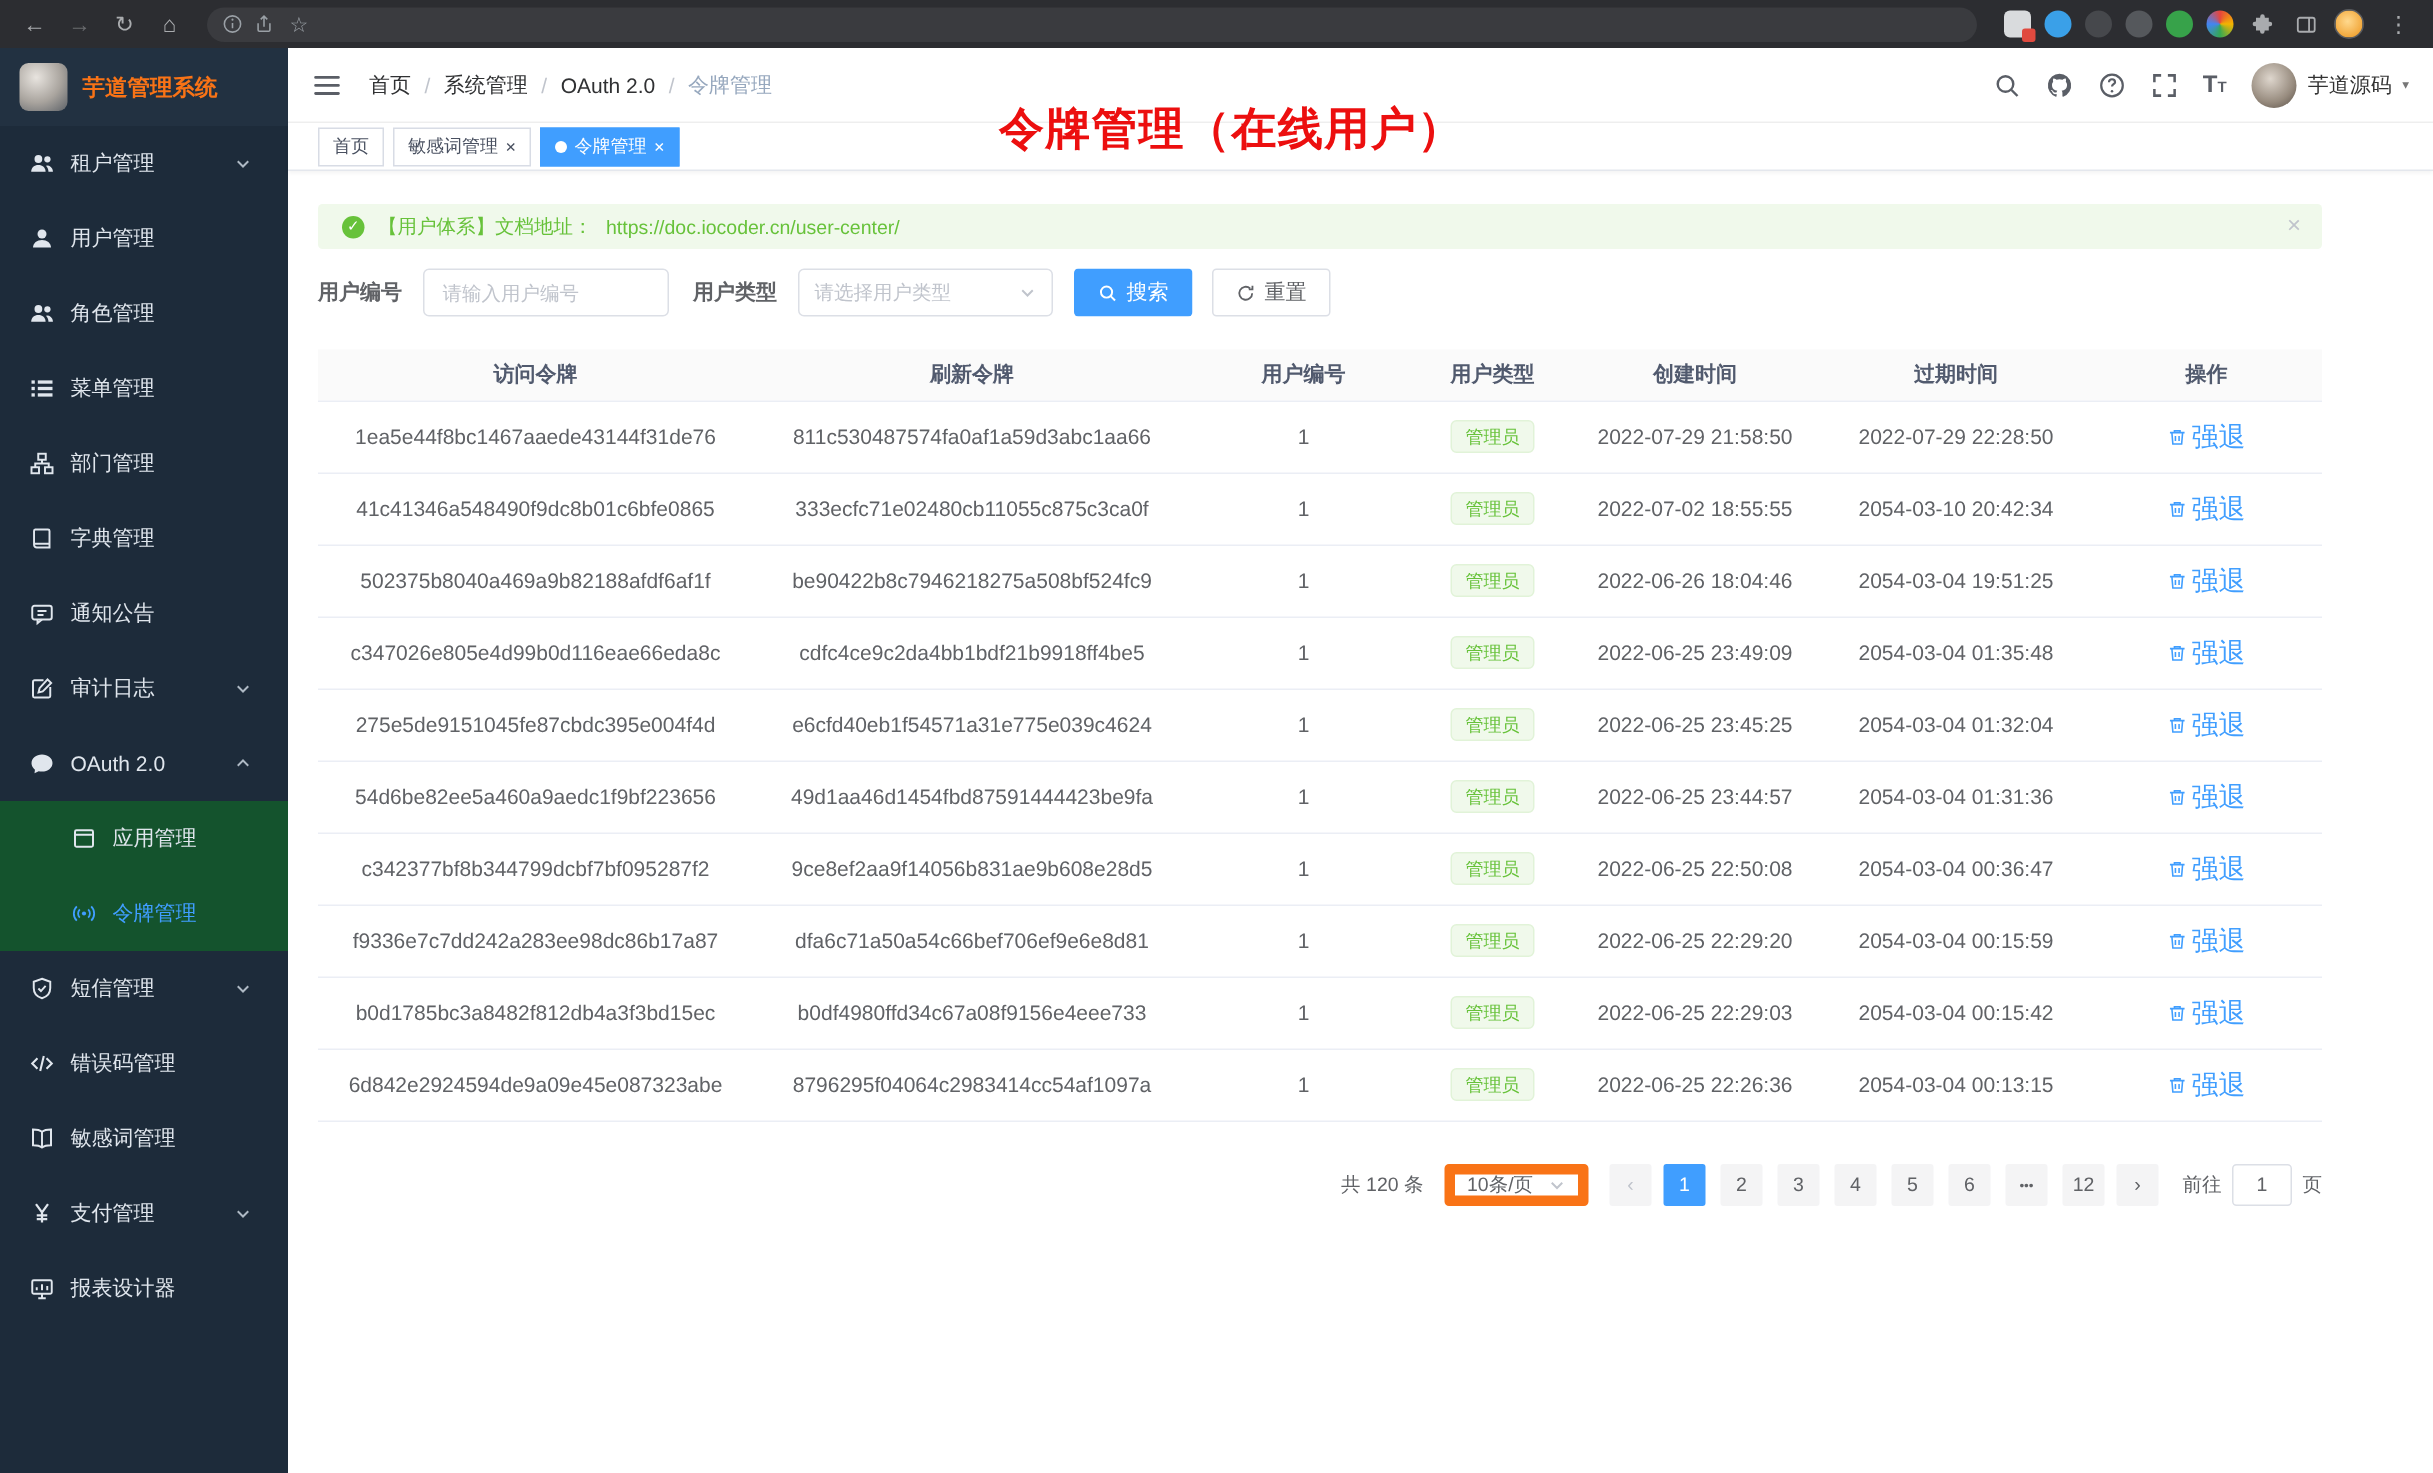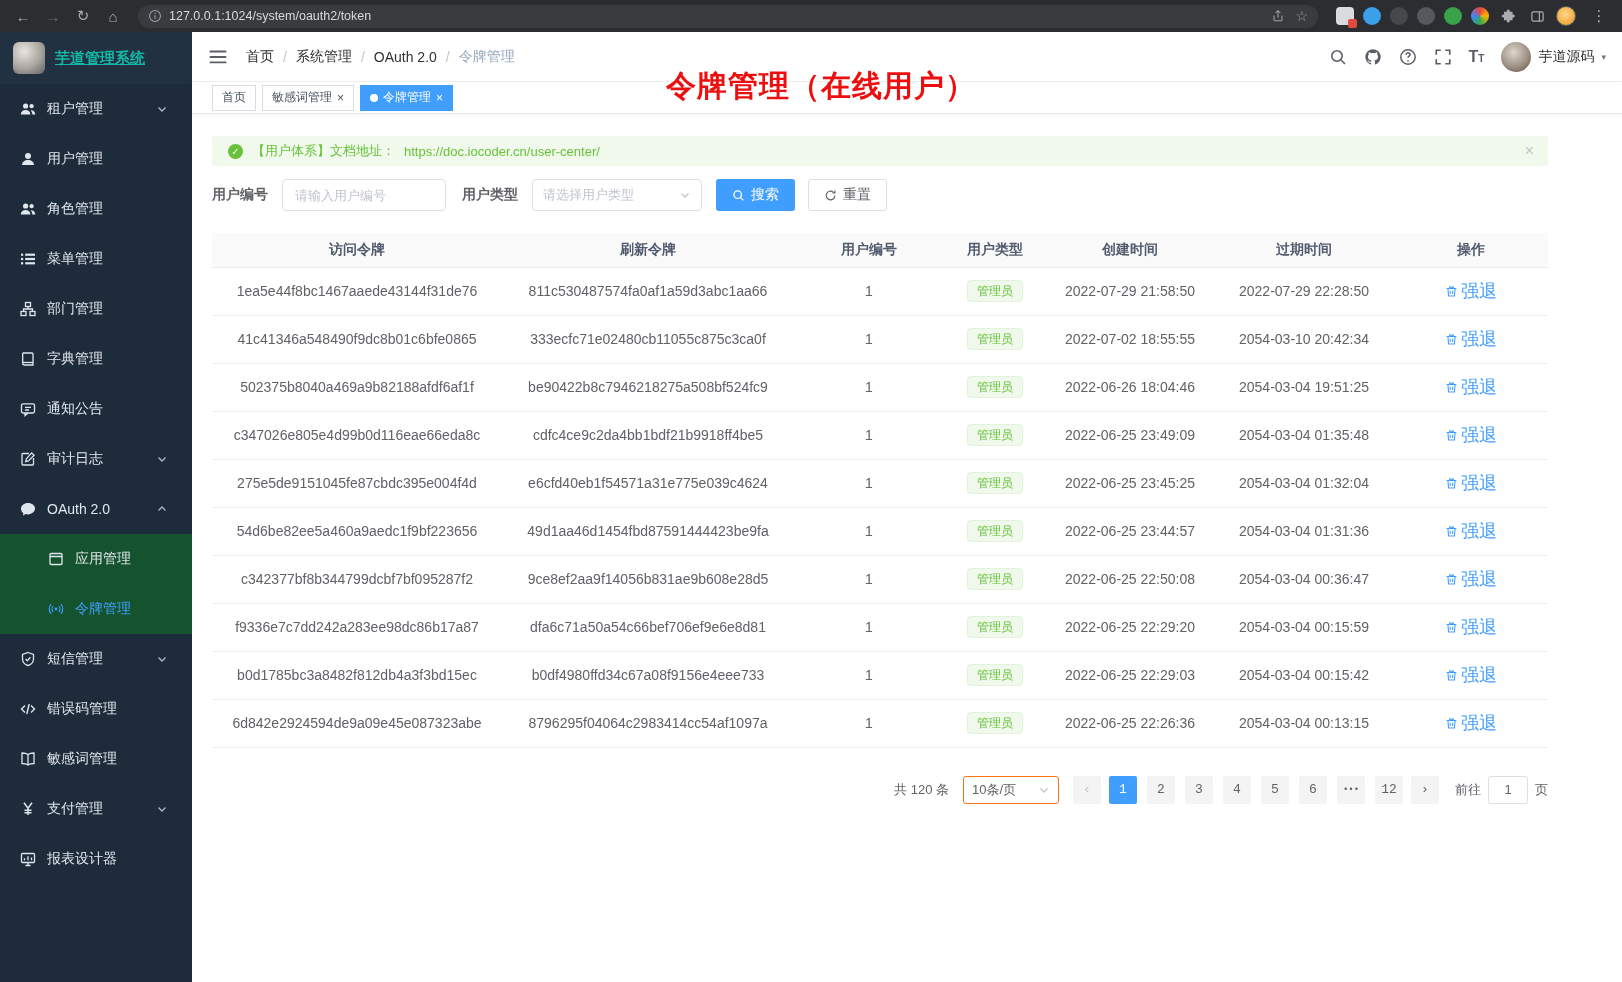--- a/index.html
+++ b/index.html
@@ -2,21 +2,21 @@
 <html><head>
 <meta charset="utf-8">
 <style>
   * { box-sizing: border-box; margin: 0; padding: 0; }
   html, body { width: 1622px; height: 982px; }
   body {
     font-family: "Liberation Sans", "DejaVu Sans", sans-serif;
     background: #fff; overflow: hidden; position: relative;
     -webkit-font-smoothing: antialiased;
   }
-  button { font-family: Liberation Mono, monospace; border: none; background: none; cursor: pointer; }
+  button { font-family: Liberation Sans, sans-serif; border: none; background: none; cursor: pointer; }
   svg { display: block; }
 
   
   .browser-bar { height: 32px; background: #2c2d31; display: flex; align-items: center; padding: 0 10px; gap: 4px; }
   .nav-ico { width: 26px; height: 26px; display: flex; align-items: center; justify-content: center;
              color: #a9abae; font-size: 15px; border-radius: 50%; cursor: pointer; flex: none; }
   .nav-ico.dim { color: #6a6c6f; }
   .url-pill { flex: 1; height: 23px; background: #3a3b3f; border-radius: 12px; display: flex; align-items: center;
               padding: 0 10px; gap: 7px; margin: 0 8px; color: #d7d9dc; font-size: 12.5px; min-width: 0; }
   .url-pill .i-ico { color: #9aa0a6; }
@@ -31,21 +31,21 @@
                     background: radial-gradient(circle at 45% 40%, #ffd98e, #f2a83c 70%, #c97f1d); border: 1px solid #5a5c60; }
 
   
   .app { display: flex; height: 950px; }
 
   
   .sidebar { width: 192px; background: #1d2b3a; flex: none; display: flex; flex-direction: column; overflow: hidden; }
   .logo { height: 52px; display: flex; align-items: center; padding: 0 13px; gap: 10px; background: #223141; flex: none; }
   .logo-img { width: 32px; height: 32px; border-radius: 6px; flex: none;
               background: radial-gradient(circle at 35% 30%, #e8e4df, #a9a49e 55%, #5d6268); }
-  .logo-title { color: #14b8a6; font-weight: bold; font-size: 15px; white-space: nowrap; text-decoration: underline; }
+  .logo-title { color: #f97316; font-weight: bold; font-size: 15px; white-space: nowrap; }
   .menu-item { height: 50px; display: flex; align-items: center; padding: 0 24px 0 20px; font-size: 14px;
                cursor: pointer; color: #e0e6ed; flex: none; }
   .menu-item.sub { padding-left: 48px; background: #14532d; }
   .menu-item.active { color: #409eff; }
   .mi-icon { width: 16px; height: 16px; margin-right: 11px; flex: none; color: inherit; }
   .mi-icon svg { width: 16px; height: 16px; }
   .mi-label { white-space: nowrap; }
   .mi-chevron { margin-left: auto; width: 12px; height: 12px; color: #aeb9c4; }
   .mi-chevron svg { width: 12px; height: 12px; }
   .mi-chevron.up svg { transform: rotate(180deg); }
@@ -115,21 +115,21 @@
   .tag-success { display: inline-block; padding: 1px 9px; font-size: 12px; color: #67c23a; background: #f0f9eb;
                  border: 1px solid #e1f3d8; border-radius: 4px; line-height: 18px; }
   .action-link { color: #409eff; font-size: 18px; display: inline-flex; align-items: center; gap: 3px;
                  cursor: pointer; text-decoration: none; }
   .ai { width: 13px; height: 13px; }
   .ai svg { width: 13px; height: 13px; }
 
   .pagination { margin-top: 28px; display: flex; align-items: center; justify-content: flex-end; gap: 8px;
                 font-size: 13px; color: #606266; }
   .pg-total { margin-right: 6px; white-space: nowrap; }
-  .pg-size { width: 96px; height: 28px; border: 1px solid #f97316; border-radius: 3px; display: flex;
+  .pg-size { width: 96px; height: 28px; border: 7px solid #f97316; border-radius: 3px; display: flex;
              align-items: center; justify-content: space-between; padding: 0 8px; color: #606266;
              cursor: pointer; background: #fff; margin-right: 6px; }
   .pg-pages { display: flex; align-items: center; gap: 10px; }
   .pg-btn { min-width: 28px; height: 28px; background: #f4f4f5; border-radius: 2px; display: flex;
             align-items: center; justify-content: center; color: #606266; cursor: pointer; font-size: 13px; padding: 0 4px; }
   .pg-btn.active { background: #409eff; color: #fff; }
   .pg-btn.disabled { color: #c0c4cc; cursor: default; }
   .pg-goto { display: flex; align-items: center; gap: 7px; margin-left: 8px; white-space: nowrap; }
   .pg-input { width: 40px; height: 28px; border: 1px solid #dcdfe6; border-radius: 3px; text-align: center;
               font-size: 13px; color: #606266; outline: none; font-family: inherit; }
@@ -146,21 +146,20 @@
   <span class="nav-ico">↻</span>
   <span class="nav-ico">⌂</span>
   <div class="url-pill">
     <span class="i-ico">
       <svg width="14" height="14" viewBox="0 0 16 16" fill="none" stroke="currentColor" stroke-width="1.2">
           <circle cx="8" cy="8" r="6.2"></circle>
           <path d="M8 7.2v4"></path>
           <circle cx="8" cy="4.7" r="0.8" fill="currentColor" stroke="none"></circle>
         </svg>
     </span>
-    <span class="url-text">127.0.0.1:1024/system/oauth2/token</span>
     <span class="pill-right">
       <span>
         <svg width="14" height="14" viewBox="0 0 16 16" fill="none" stroke="currentColor" stroke-width="1.2">
             <path d="M8 10V2M5.5 4.5L8 2l2.5 2.5"></path>
             <path d="M3.5 7.5v5a1 1 0 0 0 1 1h7a1 1 0 0 0 1-1v-5"></path>
           </svg>
       </span>
       <span style="font-size:14px;">☆</span>
     </span>
   </div>

